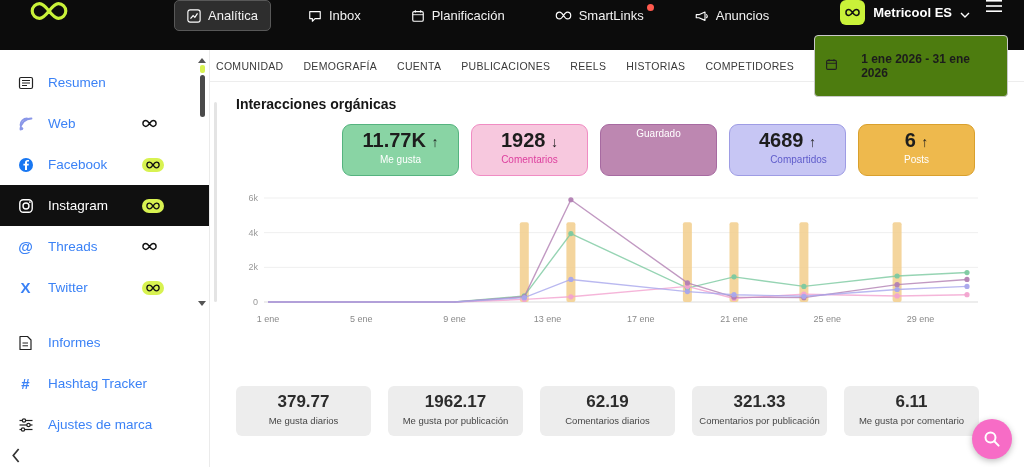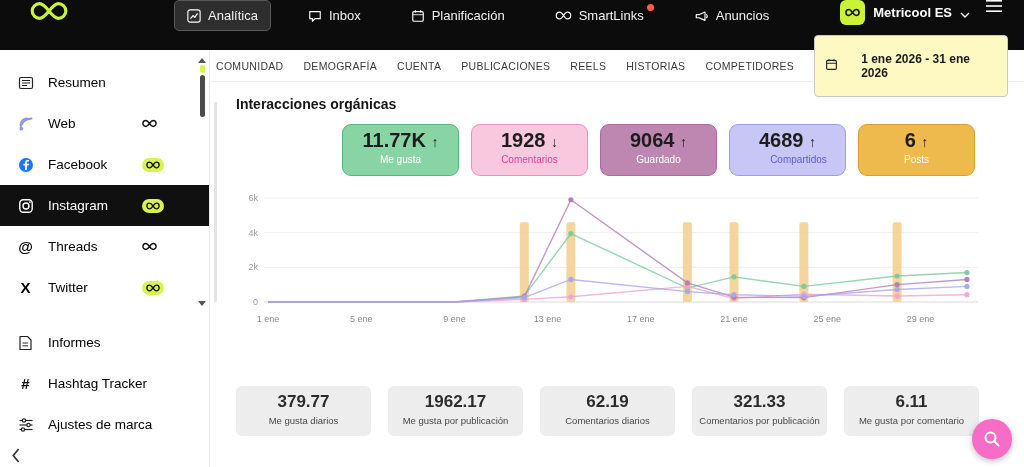--- a/index.html
+++ b/index.html
@@ -16,38 +16,38 @@
   .account { margin-left:auto; display:flex; align-items:center; gap:8px; color:#fff; cursor:pointer; }
   .avatar { width:25px; height:25px; border-radius:6px; background:#C9F239; display:flex; align-items:center; justify-content:center; }
   .acc-name { font-size:13px; font-weight:bold; }
   .hamburger { margin:0 22px 0 16px; cursor:pointer; display:flex; }
 
   
   .body { display:flex; height:417px; }
 
   
   .sidebar { width:210px; border-right:1px solid #EBEBEB; position:relative; padding-top:12px; flex:none; }
-  .side-item { height:41px; display:flex; align-items:center; padding-left:16px; gap:13px; font-size:13.5px; color:#000000; position:relative; cursor:pointer; }
+  .side-item { height:41px; display:flex; align-items:center; padding-left:16px; gap:13px; font-size:13.5px; color:#3b82f6; position:relative; cursor:pointer; }
   .side-item .sicon { width:19px; display:flex; justify-content:center; align-items:center; }
   .side-item.active { background:#101010; color:#FFFFFF; }
   .side-item .badge { position:absolute; left:142px; display:flex; align-items:center; }
   .badge.pill { background:#D8F251; border-radius:8px; padding:3px 4px; }
   .side-item.spaced { margin-top:14px;text-align:right; }
   .glyph-icon { font-weight:bold; font-size:15px; }
   .side-scrollbar { position:absolute; right:2px; top:8px; width:10px; height:248px; display:flex; flex-direction:column; align-items:center; }
   .scroll-accent { width:5px; height:8px; background:#D8F251; border-radius:2px; margin:2px 0; }
   .scroll-thumb { width:5px; height:42px; background:#4A4A4A; border-radius:3px; cursor:pointer; }
   .scroll-spacer { flex:1; }
   .collapse-btn { position:absolute; left:12px; bottom:4px; cursor:pointer; display:flex; }
 
   
   .content { flex:1; position:relative; }
   .tabs-row { height:32px; display:flex; align-items:center; gap:20px; padding:0 16px 0 6px; border-bottom:1px solid #EDEDED; }
   .tab { font-size:10.5px; letter-spacing:.3px; color:#3A3A3A; cursor:pointer; white-space:nowrap; }
-  .datepicker { margin-left:auto; display:flex; align-items:center; gap:23px; border:1px solid #C9C9C9; border-radius:4px; padding:16px 10px; font-size:12px; font-weight:bold; color:#1C1C1C; cursor:pointer; background:#fef9c3; }
+  .datepicker { margin-left:auto; display:flex; align-items:center; gap:23px; border:1px solid #C9C9C9; border-radius:4px; padding:16px 10px; font-size:12px; font-weight:bold; color:#1C1C1C; cursor:pointer; background:#4d7c0f; }
   .content-vscroll { position:absolute; left:4px; top:52px; width:3px; height:200px; background:#E4E4E4; border-radius:2px; cursor:pointer; }
   .section-title { margin:14px 0 0 26px; font-size:14px; font-weight:bold; color:#161616; }
 
   .stat-cards { display:flex; gap:12px; margin:12px 0 0 132px; }
   .stat-card { width:117px; height:52px; border-radius:9px; border:1.5px solid; text-align:center; padding-top:3px; cursor:default; }
   .stat-value { font-size:20px; font-weight:bold; color:#1D1D1D; line-height:24px; }
   .stat-arrow { font-size:14px; font-weight:bold; }
   .stat-label { font-size:10px; margin-top:0; }
   .c0 { background:#89D4A4; border-color:#55B37F; } .c0 .stat-label { color:#FFFFFF; }
   .c1 { background:#F7C8DE; border-color:#F08CC3; } .c1 .stat-label { color:#DD3F9E; }
@@ -297,21 +297,20 @@
     <div class="stat-cards">
       <div class="stat-card c0">
         <div class="stat-value"><span>11.77K</span> <span class="stat-arrow">↑</span></div>
         <div class="stat-label">Me gusta</div>
       </div>
       <div class="stat-card c1">
         <div class="stat-value"><span>1928</span> <span class="stat-arrow">↓</span></div>
         <div class="stat-label">Comentarios</div>
       </div>
       <div class="stat-card c2">
-        <div class="stat-value"><span>9064</span> <span class="stat-arrow">↑</span></div>
         <div class="stat-label">Guardado</div>
       </div>
       <div class="stat-card c3">
         <div class="stat-value"><span>4689</span> <span class="stat-arrow">↑</span></div>
         <div class="stat-label">Compartidos</div>
       </div>
       <div class="stat-card c4">
         <div class="stat-value"><span>6</span> <span class="stat-arrow">↑</span></div>
         <div class="stat-label">Posts</div>
       </div>

